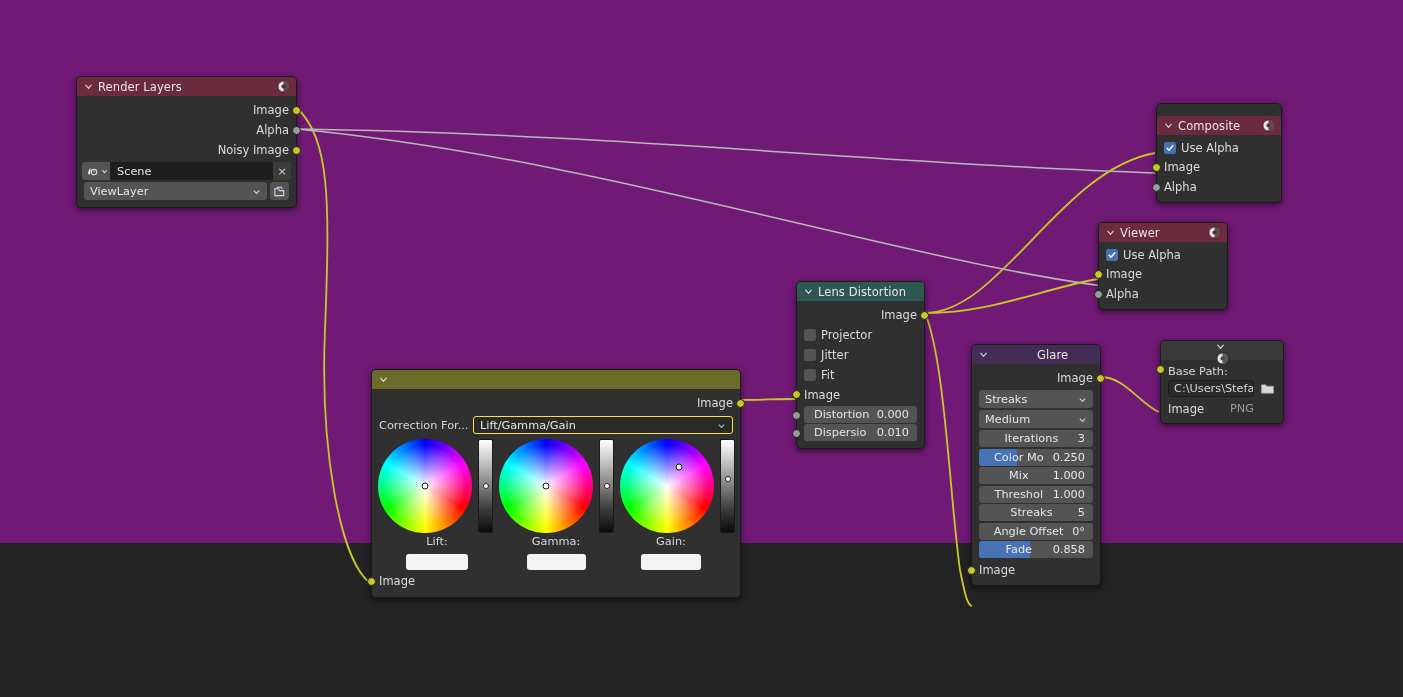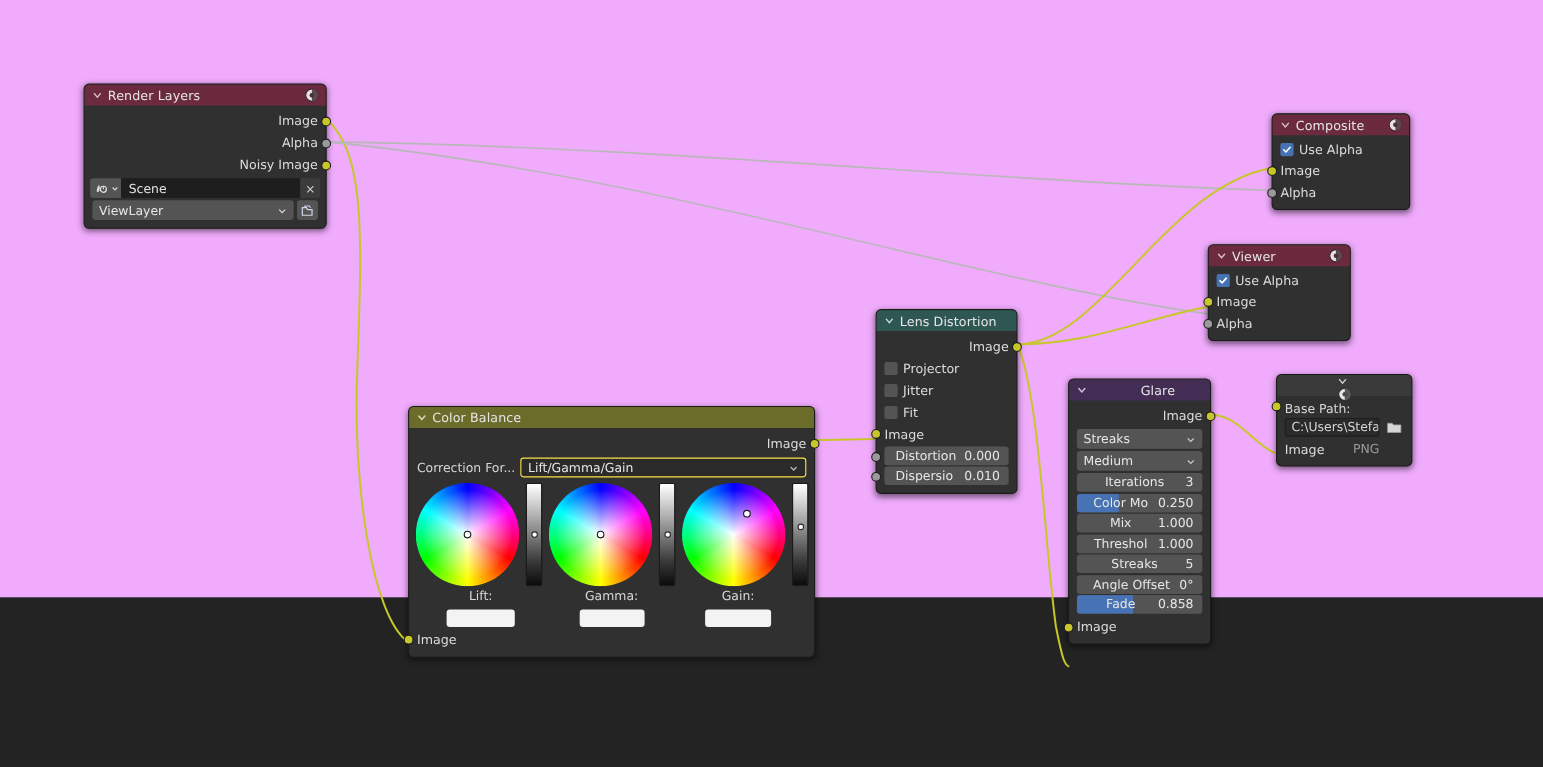--- a/index.html
+++ b/index.html
@@ -2,21 +2,21 @@
 <html><head>
 <meta charset="utf-8">
 <style>
   * { box-sizing: border-box; margin: 0; padding: 0; }
   html, body {
     width: 1403px; height: 697px;
     background: #232323;
     font-family: "DejaVu Sans", sans-serif;
     overflow: hidden;
   }
-  #canvas { position: relative; width: 1403px; height: 543px; background:#f0abfc; }
+  #canvas { position: relative; width: 1403px; height: 543px; background:#701a75; }
 
   svg.links { position:absolute; left:0; top:0; width:1403px; height:697px; pointer-events:none; z-index:1; }
 
   .node {
     position: absolute;
     border-radius: 5px;
     background: #303030;
     border: 1px solid #1b1b1b;
     box-shadow: 0 2px 6px rgba(0,0,0,0.55);
     z-index: 3;
@@ -229,21 +229,20 @@
     </div>
   </div>
 
   <div class="node" id="node-color-balance" style="left:371px; top:369px; width:370px;">
     <div class="node-header" style="background:#6b6b2a;">
       <span class="chev">
         <svg viewBox="0 0 12 12">
             <path d="M3 4.5 L6 8 L9 4.5" stroke="#dedcc0" stroke-width="1.4" fill="none" stroke-linecap="round"></path>
           </svg>
       </span>
-      <span class="title">Color Balance</span>
     </div>
     <div class="node-body">
       <div class="row out" style="height:22px;">
         <span class="sock img" style="right:-5px; top:7px;"></span>
         <span class="lbl">Image</span>
       </div>
 
       <div class="cb-correct">
         <span class="cb-lab">Correction For...</span>
         <div class="dropdown" style="background:#2a2a2a;border:1px solid #fde047;">
@@ -414,21 +413,21 @@
       </div>
 
       <div class="row in" style="height:20px;">
         <span class="sock img" style="left:-5px; top:6px;"></span>
         <span class="lbl">Image</span>
       </div>
     </div>
   </div>
 
   <div class="node" id="node-composite" style="left:1156px; top:103px; width:126px;">
-    <div class="node-header" style="background:#6b2a3e;">
+    <div class="node-header" style="background:#6b2a3e;margin-top:12px;">
       <span class="chev">
         <svg viewBox="0 0 12 12">
             <path d="M3 4.5 L6 8 L9 4.5" stroke="#d8c3cb" stroke-width="1.4" fill="none" stroke-linecap="round"></path>
           </svg>
       </span>
       <span class="title">Composite</span>
       <span class="hdr-icon">
         <svg viewBox="0 0 14 14">
             <circle cx="7" cy="7" r="6" fill="#e7e2e4" stroke="#3a2128" stroke-width="1"></circle>
             <path d="M7 1 A6 6 0 0 1 7 13 Z" fill="#5d4850"></path>

